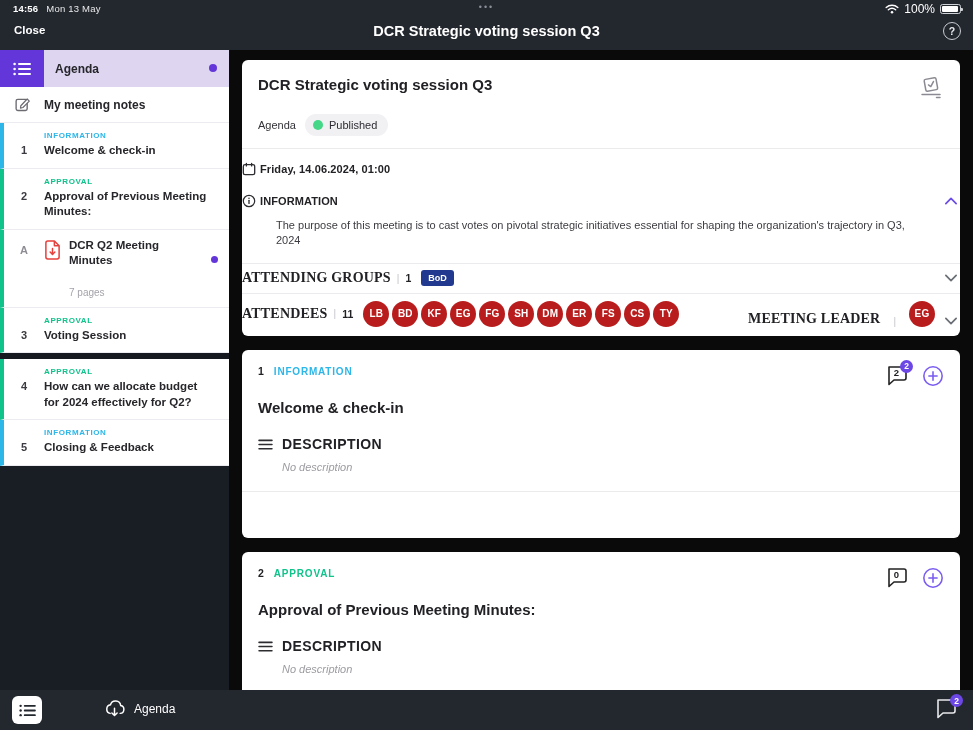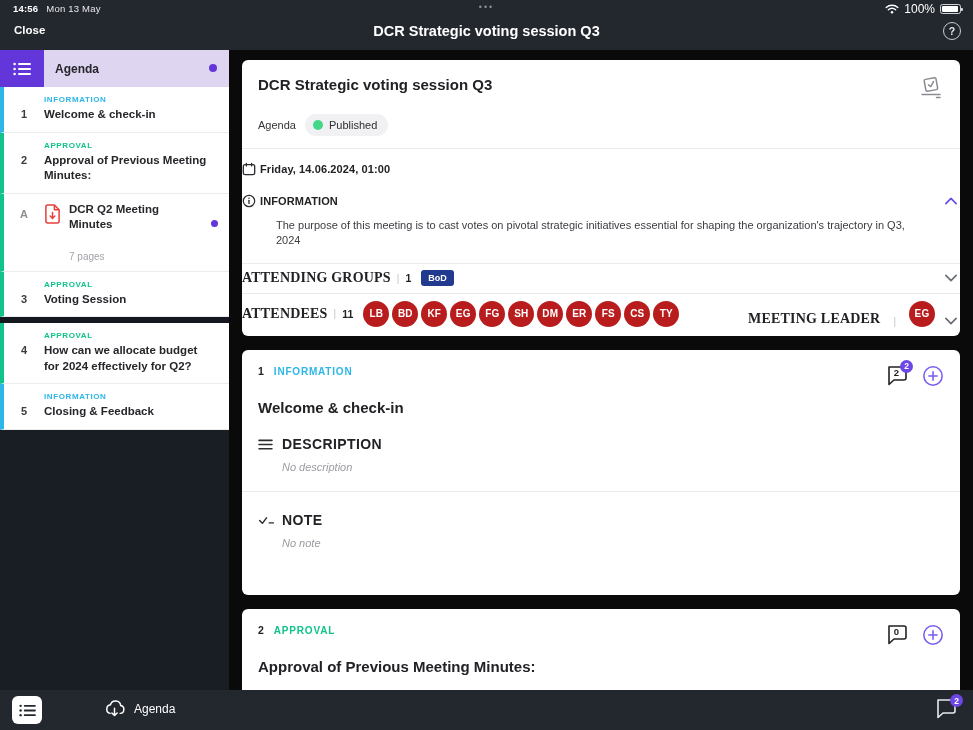--- a/index.html
+++ b/index.html
@@ -151,20 +151,29 @@
         <circle cx="1.6" cy="12" r="1.3" fill="#fff"></circle>
           <rect x="5" y="11" width="13" height="2" rx="1" fill="#fff"></rect>
       </svg>
     </div>
     <div class="agenda-rest">
       <span class="agenda-label">Agenda</span>
       <span class="pdot"></span>
     </div>
   </div>
 
+  <div class="notes-row">
+    <span class="notes-icon">
+      <svg width="17" height="17" viewBox="0 0 20 20">
+        <rect x="2.5" y="4" width="13" height="13" rx="2" fill="none" stroke="#6b6b72" stroke-width="1.6"></rect>
+        <path d="M8 11.5 L15.5 3.5 L18 6 L10.5 13.5 L7.6 14.2 Z" fill="#fff" stroke="#6b6b72" stroke-width="1.4" stroke-linejoin="round"></path>
+      </svg>
+    </span>
+    <span class="notes-label">My meeting notes</span>
+  </div>
 
   <div class="s-item b-cyan">
     <span class="s-num">1</span>
     <div class="s-body">
       <div class="s-type info">INFORMATION</div>
       <div class="s-title">Welcome &amp; check-in</div>
     </div>
   </div>
 
   <div class="s-item b-green">
@@ -337,32 +346,20 @@
         </svg>
       </span>
       <div>
         <div class="block-lbl">DESCRIPTION</div>
         <div class="block-val">No description</div>
       </div>
     </div>
 
     <div class="hr note-hr"></div>
 
-    <div class="block">
-      <span class="block-icon">
-        <svg width="17" height="11" viewBox="0 0 18 12">
-          <path d="M1.5 5 l3 3 L9 2" fill="none" stroke="#2c2c31" stroke-width="1.6" stroke-linecap="round" stroke-linejoin="round"></path>
-          <path d="M12 7.5 h4.5" stroke="#2c2c31" stroke-width="1.6" stroke-linecap="round"></path>
-        </svg>
-      </span>
-      <div>
-        <div class="block-lbl">NOTE</div>
-        <div class="block-val">No note</div>
-      </div>
-    </div>
     <div class="c2-pad-bottom"></div>
   </div>
 
   <div class="card item-card c3">
     <div class="ic-head">
       <span class="ic-num">2</span>
       <span class="ic-type appr">APPROVAL</span>
       <span class="ic-icons">
         <span class="comment-wrap">
           <svg width="24" height="22" viewBox="0 0 24 22">

